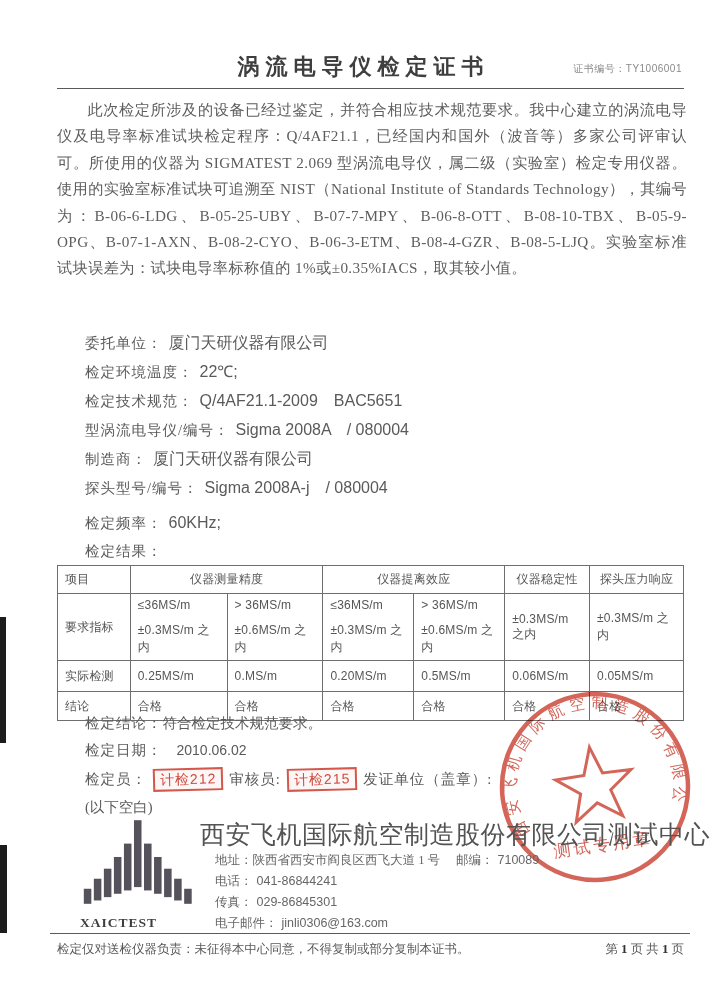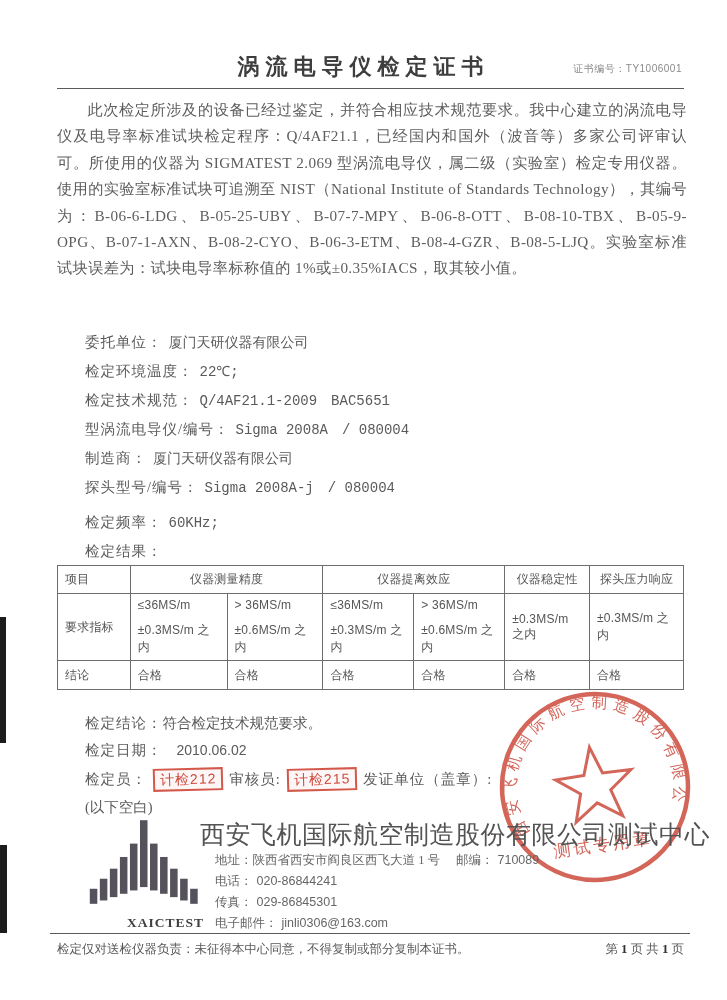--- a/index.html
+++ b/index.html
@@ -29,21 +29,21 @@
   .intro {
     position:absolute; top:97px; left:57px; width:630px;
     font-size:15.2px; line-height:26.4px; text-align:justify;
     text-indent:2em; color:#5d5d5d; letter-spacing:.4px;
   }
 
   
   .fields { position:absolute; top:328px; left:85px; width:560px; font-size:14.5px; color:#5a5a5a; }
   .field { height:29px; line-height:29px; white-space:pre; }
   .flabel { letter-spacing:1px; }
-  .fvalue { margin-left:6px; font-family:Liberation Mono, monospace; font-size:14px; }
+  .fvalue { margin-left:6px; font-family:Liberation Sans, sans-serif; font-size:16px; }
   .fields2 { position:absolute; top:508px; left:85px; width:560px; font-size:14.5px; color:#5a5a5a; }
 
   
   table.result {
     position:absolute; top:565px; left:57px; width:627px;
     border-collapse:collapse; font-size:12px; color:#555;
     border:1.8px solid #5d5d5d;
   }
   table.result td {
     border:1px solid #6e6e6e; padding:4px 7px; vertical-align:middle;
@@ -68,21 +68,21 @@
     font-size:14px; line-height:17px; padding:1px 5px; margin:0 6px;
     transform:rotate(-1.5deg); background:rgba(212,88,74,.05); letter-spacing:1px;
     font-family:"Liberation Sans","DejaVu Sans",sans-serif;
   }
   .blank-note { height:27px; line-height:27px; }
 
   
   .seal { position:absolute; left:494px; top:686px; width:202px; height:202px; opacity:.88; mix-blend-mode:multiply; }
 
   
-  .logo { position:absolute; left:68px; top:816px; width:136px; text-align:right; }
+  .logo { position:absolute; left:80px; top:816px; width:136px; text-align:left; }
   .logo-label { margin-top:3px; font-size:13.5px; font-weight:bold; letter-spacing:1px; color:#3f3f3f; }
   .company {
     position:absolute; left:200px; top:818px; width:480px;
     font-size:25px; color:#535353; letter-spacing:.5px; white-space:nowrap;
   }
   .contacts { position:absolute; left:215px; top:850px; width:450px; font-size:12.5px; color:#666; }
   .contacts .crow { height:21px; line-height:21px; white-space:pre; display:flex; }
   .contacts .cv { font-family:"Liberation Sans","DejaVu Sans",sans-serif; margin-left:4px; }
   .zip { margin-left:16px; }
 
@@ -155,20 +155,29 @@
             <div class="l1">≤36MS/m</div>
             <div>±0.3MS/m 之内</div>
           </td>
       <td>
             <div class="l1">&gt; 36MS/m</div>
             <div>±0.6MS/m 之内</div>
           </td>
       <td>±0.3MS/m 之内</td>
       <td>±0.3MS/m 之内</td>
     </tr>
+    <tr class="meas">
+      <td class="zh">实际检测</td>
+      <td>0.25MS/m</td>
+      <td>0.MS/m</td>
+      <td>0.20MS/m</td>
+      <td>0.5MS/m</td>
+      <td>0.06MS/m</td>
+      <td>0.05MS/m</td>
+    </tr>
     <tr class="res">
       <td class="zh">结论</td>
       <td class="zh">合格</td>
       <td class="zh">合格</td>
       <td class="zh">合格</td>
       <td class="zh">合格</td>
       <td class="zh">合格</td>
       <td class="zh">合格</td>
     </tr>
   </tbody>
@@ -214,21 +223,21 @@
     <div class="logo-label">XAICTEST</div>
   </div>
 
   <div class="company">西安飞机国际航空制造股份有限公司测试中心</div>
 
   <div class="contacts">
     <div class="crow">
       <span>地址：</span><span>陕西省西安市阎良区西飞大道 1 号</span>
       <span class="zip"><span>邮编：</span><span class="cv">710089</span></span>
     </div>
-    <div class="crow"><span>电话：</span><span class="cv">020-86844241</span></div>
+    <div class="crow"><span>电话：</span><span class="cv">041-86844241</span></div>
     <div class="crow"><span>传真：</span><span class="cv">029-86845301</span></div>
     <div class="crow"><span>电子邮件：</span><span class="cv">jinli0306@163.com</span></div>
   </div>
 
   <div class="rule2"></div>
   <div class="bottomline">
     <span>检定仅对送检仪器负责：未征得本中心同意，不得复制或部分复制本证书。</span>
     <span class="pagebox"><span>第 </span><b>1</b><span> 页 共 </span><b>1</b><span> 页</span></span>
   </div>
 

